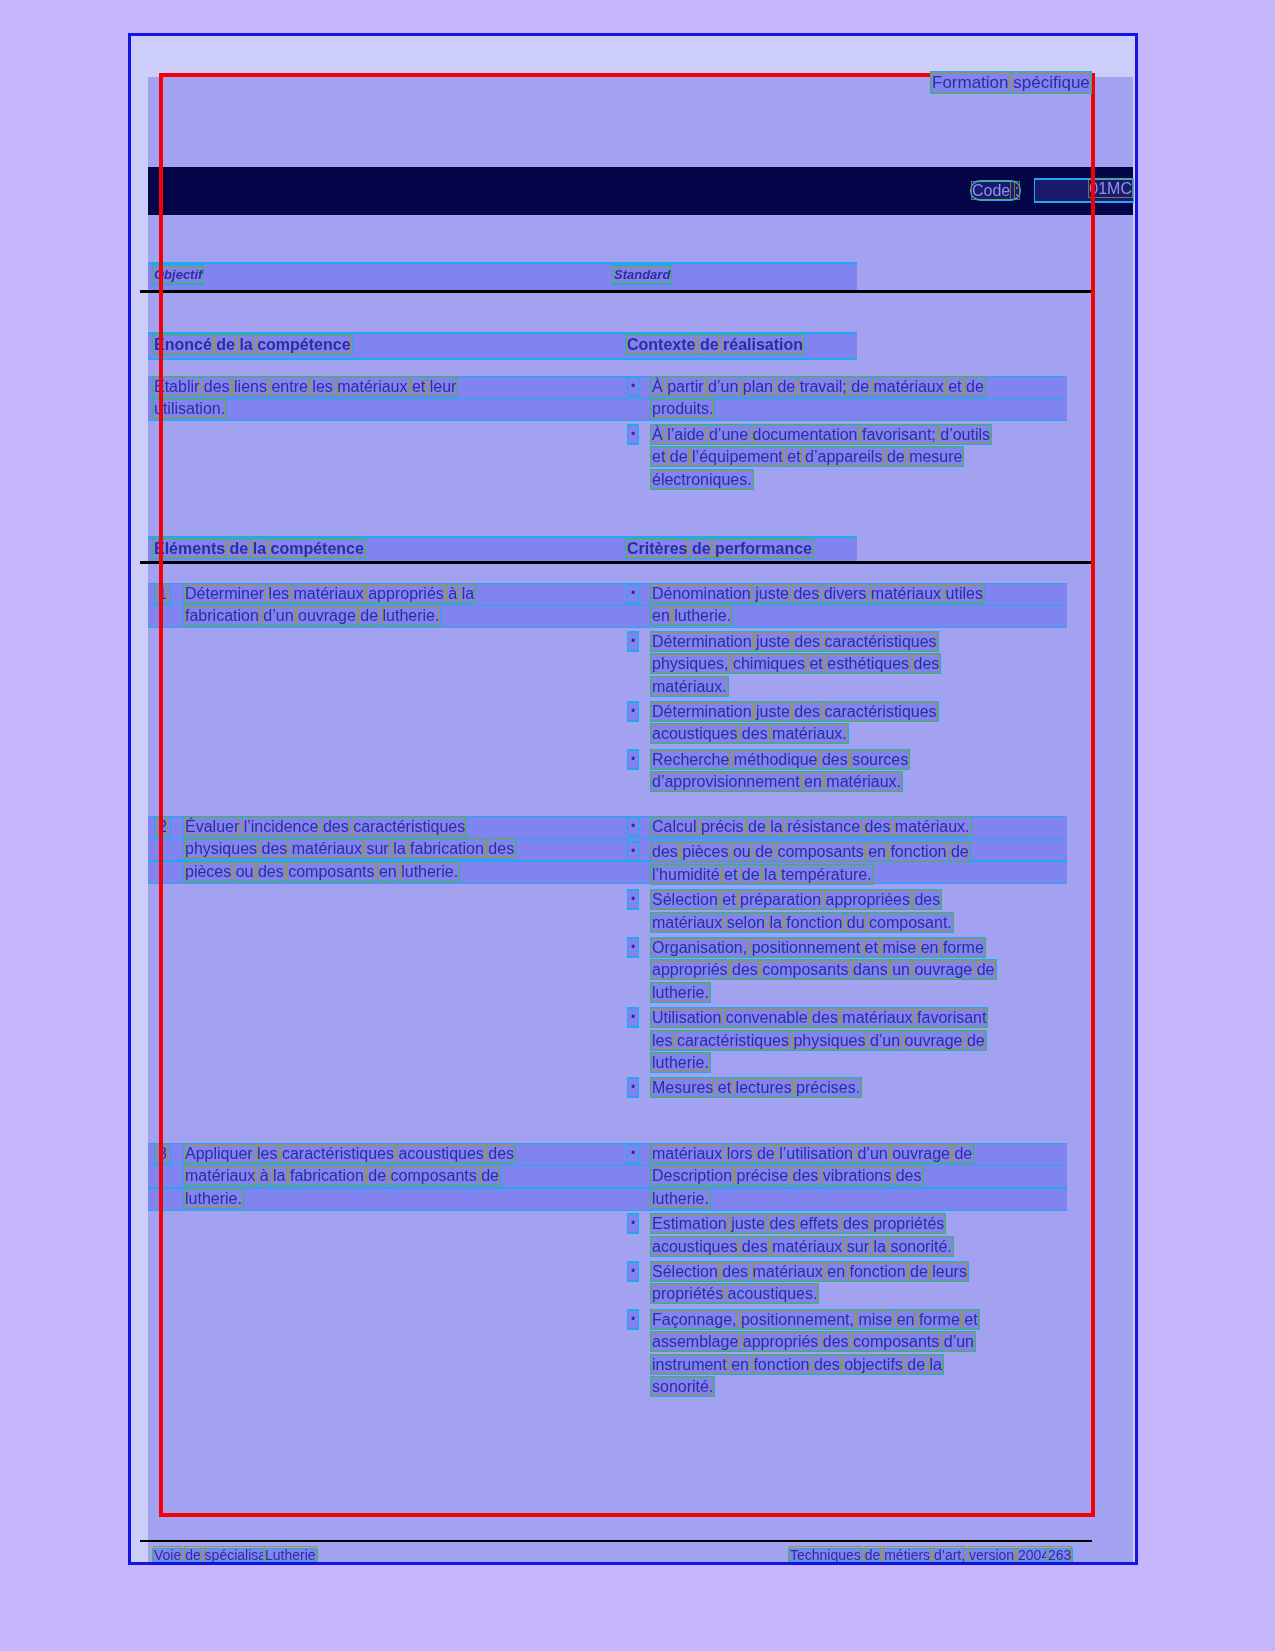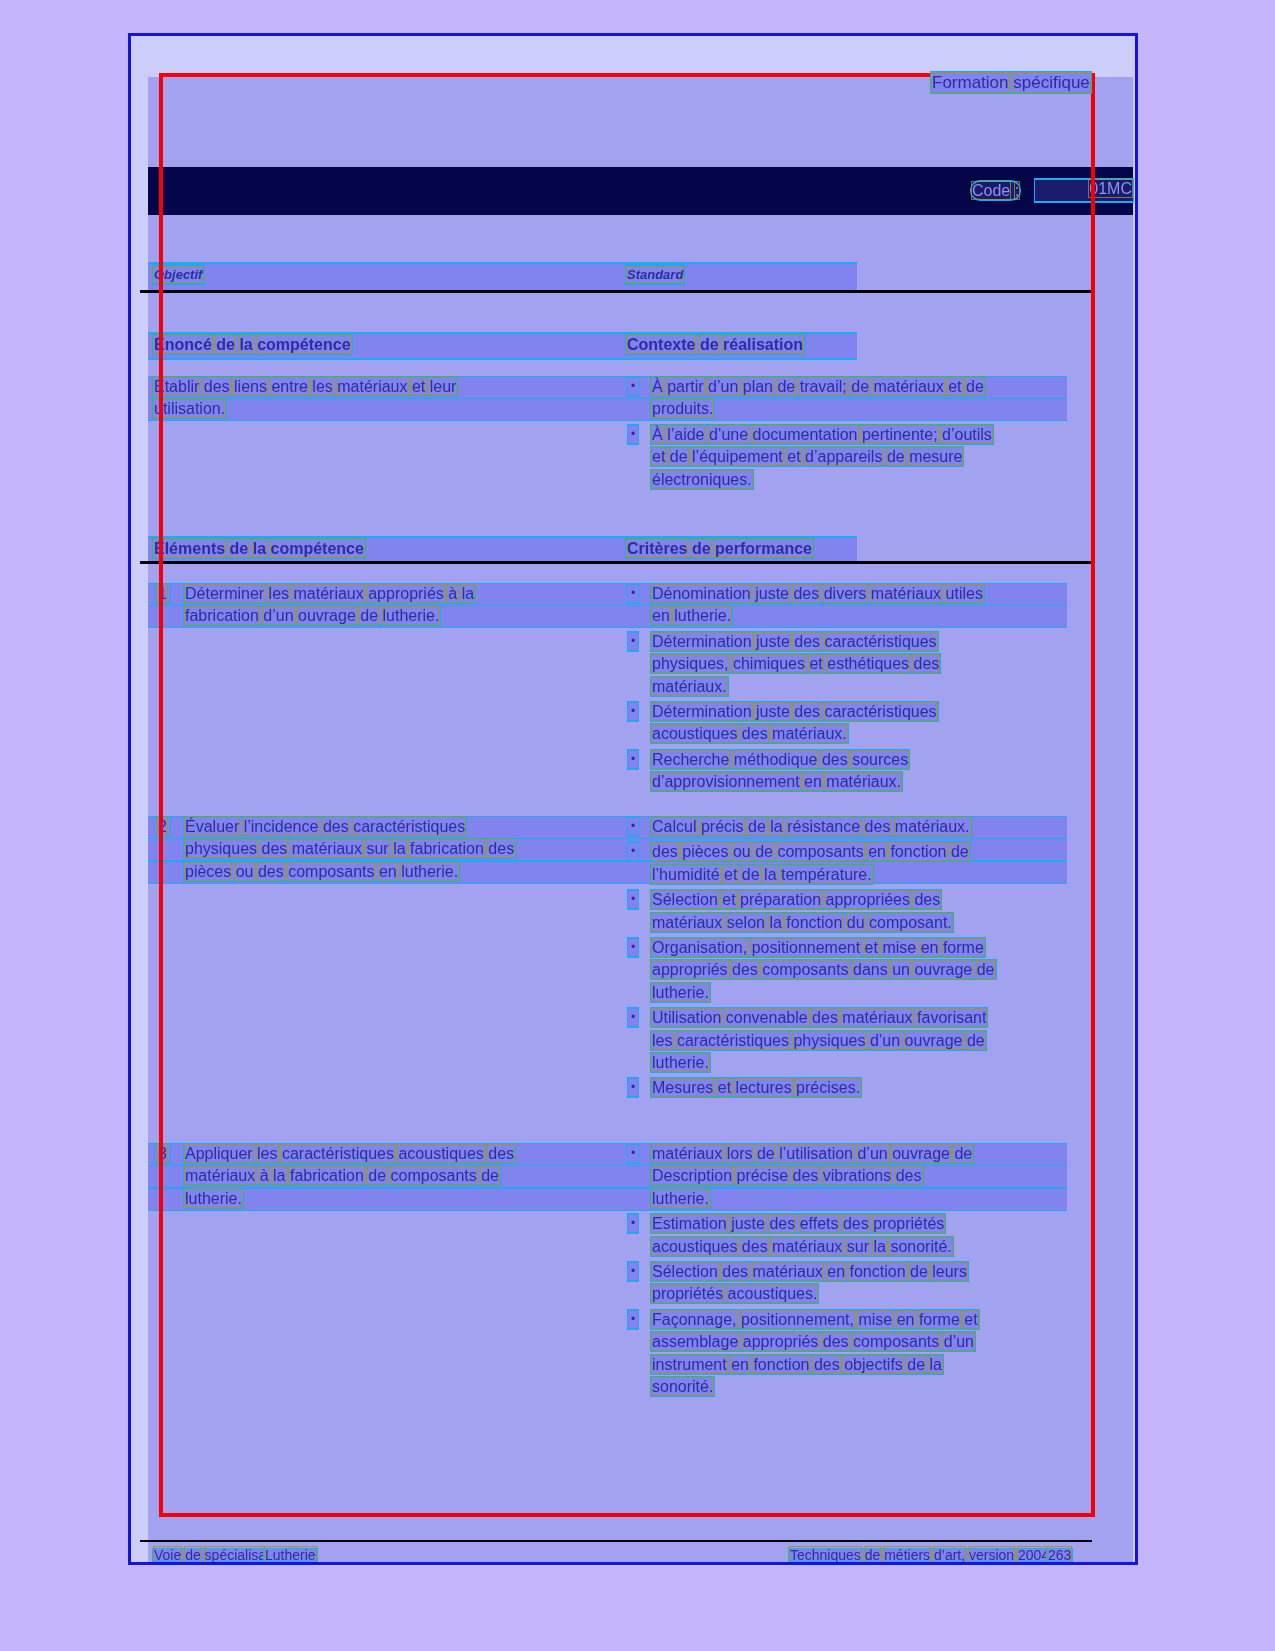--- a/index.html
+++ b/index.html
@@ -63,21 +63,21 @@
 
   <div class="navbar">
     <span class="code-label ocr-line ocr"><span class="w">Code</span> <span class="w">:</span></span>
     <span class="code-value-box ocr-line"><span class="ocr"><span class="w">01MC</span></span></span>
   </div>
 
   <div class="band" style="top:262px;height:26px"></div>
   <div class="abs-text coltitle" style="left:152px;top:264px">
     <span class="ocr-line ocr"><span class="w">Objectif</span></span>
   </div>
-  <div class="abs-text coltitle" style="left:625px;top:264px">
+  <div class="abs-text coltitle" style="left:612px;top:264px">
     <span class="ocr-line ocr"><span class="w">Standard</span></span>
   </div>
   <div class="rule" style="top:290px"></div>
 
   <div class="band" style="top:332px"></div>
   <div class="abs-text heading" style="left:152px;top:334px">
     <span class="ocr-line ocr"><span class="w">Énoncé</span> <span class="w">de</span> <span class="w">la</span> <span class="w">compétence</span></span>
   </div>
   <div class="abs-text heading" style="left:625px;top:334px">
     <span class="ocr-line ocr"><span class="w">Contexte</span> <span class="w">de</span> <span class="w">réalisation</span></span>
@@ -94,21 +94,21 @@
       <div class="bullet">
         <span class="dot"><span class="ocr-line">•</span></span>
         <div class="bl">
           <div class="tline"><span class="ocr-line ocr"><span class="w">À</span> <span class="w">partir</span> <span class="w">d’un</span> <span class="w">plan</span> <span class="w">de</span> <span class="w">travail;</span> <span class="w">de</span> <span class="w">matériaux</span> <span class="w">et</span> <span class="w">de</span></span></div>
           <div class="tline"><span class="ocr-line ocr"><span class="w">produits.</span></span></div>
         </div>
       </div>
       <div class="bullet">
         <span class="dot"><span class="ocr-line">•</span></span>
         <div class="bl">
-          <div class="tline"><span class="ocr-line ocr"><span class="w">À</span> <span class="w">l’aide</span> <span class="w">d’une</span> <span class="w">documentation</span> <span class="w">pertinente;</span> <span class="w">d’outils</span></span></div>
+          <div class="tline"><span class="ocr-line ocr"><span class="w">À</span> <span class="w">l’aide</span> <span class="w">d’une</span> <span class="w">documentation</span> <span class="w">favorisant;</span> <span class="w">d’outils</span></span></div>
           <div class="tline"><span class="ocr-line ocr"><span class="w">et</span> <span class="w">de</span> <span class="w">l’équipement</span> <span class="w">et</span> <span class="w">d’appareils</span> <span class="w">de</span> <span class="w">mesure</span></span></div>
           <div class="tline"><span class="ocr-line ocr"><span class="w">électroniques.</span></span></div>
         </div>
       </div>
     </div>
   </div>
 
   <div class="band" style="top:536px"></div>
   <div class="abs-text heading" style="left:152px;top:538px">
     <span class="ocr-line ocr"><span class="w">Éléments</span> <span class="w">de</span> <span class="w">la</span> <span class="w">compétence</span></span>

